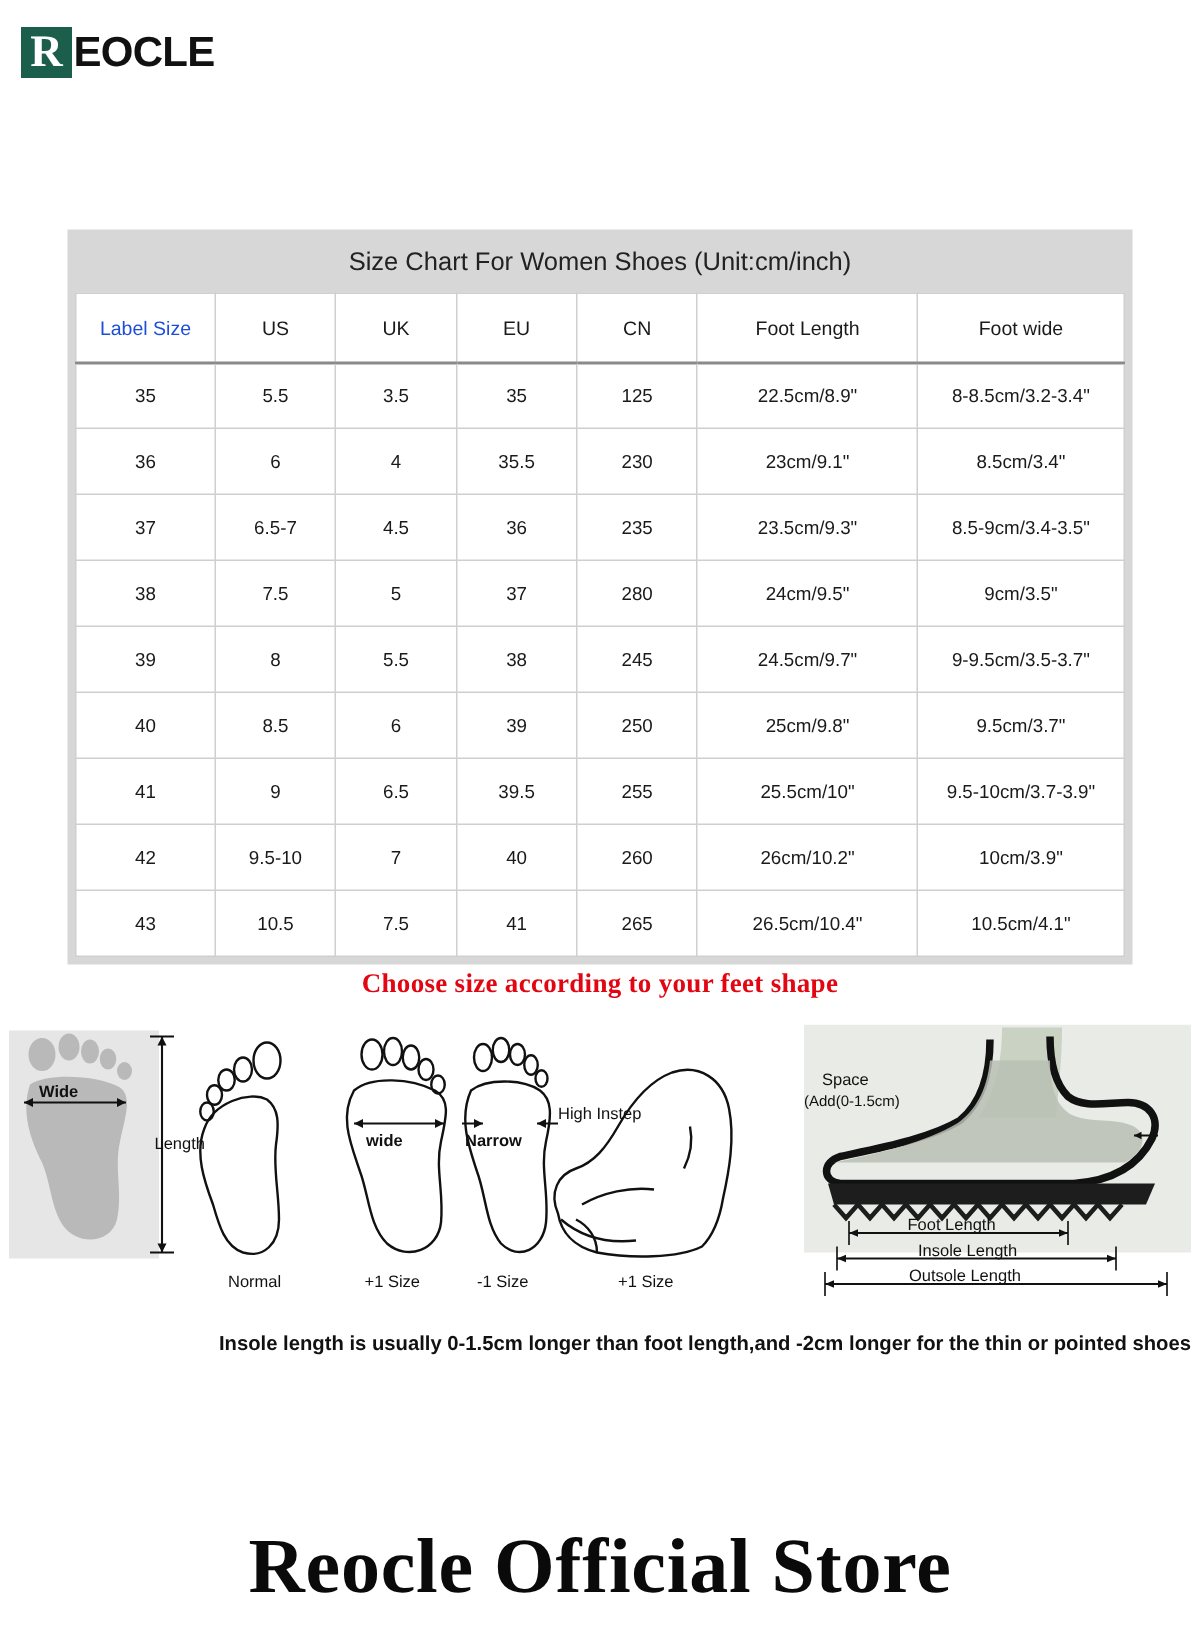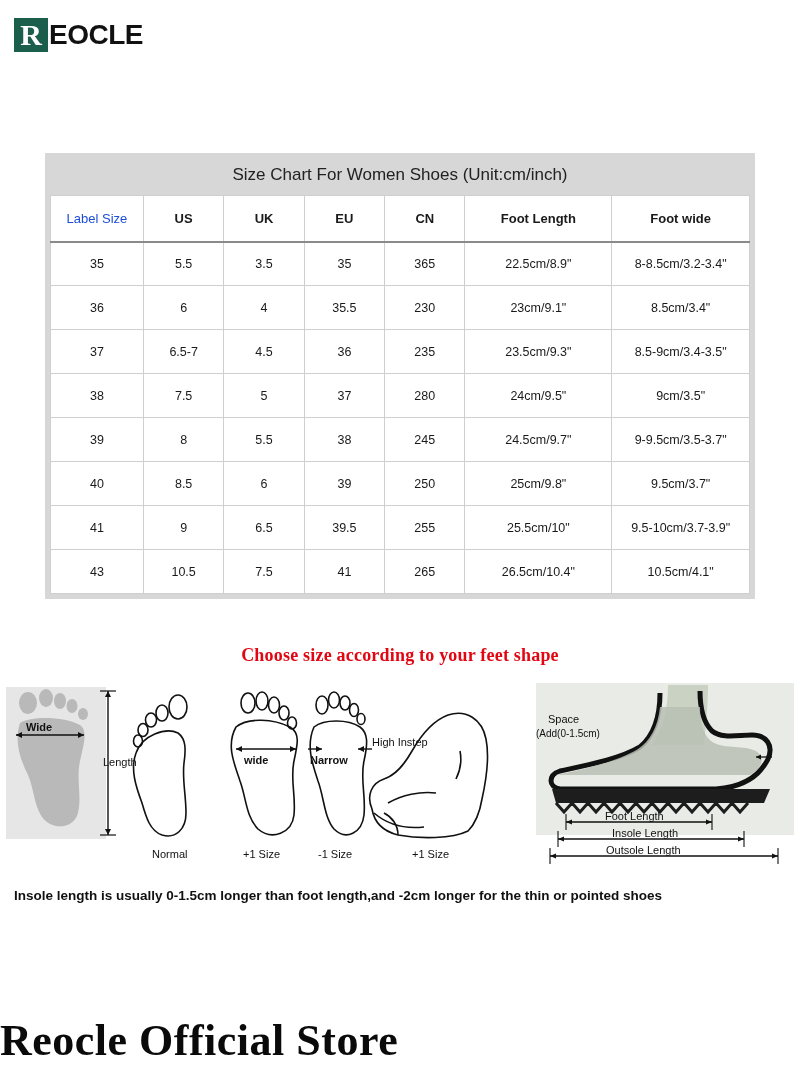--- a/index.html
+++ b/index.html
@@ -75,21 +75,20 @@
     font-size: 12.5px;
     color: #1a1a1a;
     height: 44px;
     padding: 2px 3px;
     font-weight: normal;
   }
   table.size-table thead th {
     height: 46px;
     font-size: 13px;
     border-bottom: 2px solid #8a8a8a;
-    font-weight: bold;
   }
   table.size-table thead th.label-size {
     color: #1d4ed8;
     font-weight: normal;
   }
   col.c-label { width: 13.3%; }
   col.c-us    { width: 11.5%; }
   col.c-uk    { width: 11.5%; }
   col.c-eu    { width: 11.5%; }
   col.c-cn    { width: 11.5%; }
@@ -123,31 +122,33 @@
   
   .note {
     position: absolute;
     left: 14px;
     top: 888px;
     width: 780px;
     font-size: 13.5px;
     font-weight: bold;
     color: #111111;
     font-family: "Liberation Sans", sans-serif;
+    text-align: right;
   }
 
   
   .store {
     position: absolute;
     left: 0;
     top: 1015px;
     width: 100%;
+    text-align: center;
     font-family: "Liberation Serif", serif;
     font-weight: bold;
-    font-size: 44px;
+    font-size: 52px;
     color: #0a0a0a;
     letter-spacing: 0.5px;
   }
 
   .svg-label { font-family: "Liberation Sans", sans-serif; font-size: 11px; fill: #111; }
   .svg-label-b { font-family: "Liberation Sans", sans-serif; font-size: 11px; fill: #111; font-weight: bold; }
   .svg-label-sm { font-family: "Liberation Sans", sans-serif; font-size: 10px; fill: #111; }
 </style>
 </head>
 <body>
@@ -179,21 +180,21 @@
         <th>Foot Length</th>
         <th>Foot wide</th>
       </tr>
     </thead>
     <tbody>
       <tr>
         <td>35</td>
         <td>5.5</td>
         <td>3.5</td>
         <td>35</td>
-        <td>365</td>
+        <td>125</td>
         <td>22.5cm/8.9"</td>
         <td>8-8.5cm/3.2-3.4"</td>
       </tr>
       <tr>
         <td>36</td>
         <td>6</td>
         <td>4</td>
         <td>35.5</td>
         <td>230</td>
         <td>23cm/9.1"</td>
@@ -236,20 +237,29 @@
         <td>9.5cm/3.7"</td>
       </tr>
       <tr>
         <td>41</td>
         <td>9</td>
         <td>6.5</td>
         <td>39.5</td>
         <td>255</td>
         <td>25.5cm/10"</td>
         <td>9.5-10cm/3.7-3.9"</td>
+      </tr>
+      <tr>
+        <td>42</td>
+        <td>9.5-10</td>
+        <td>7</td>
+        <td>40</td>
+        <td>260</td>
+        <td>26cm/10.2"</td>
+        <td>10cm/3.9"</td>
       </tr>
       <tr>
         <td>43</td>
         <td>10.5</td>
         <td>7.5</td>
         <td>41</td>
         <td>265</td>
         <td>26.5cm/10.4"</td>
         <td>10.5cm/4.1"</td>
       </tr>

